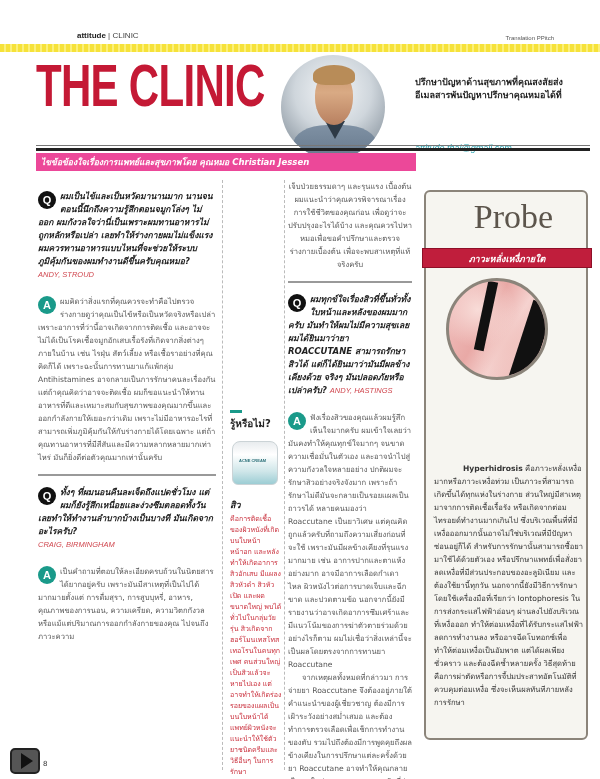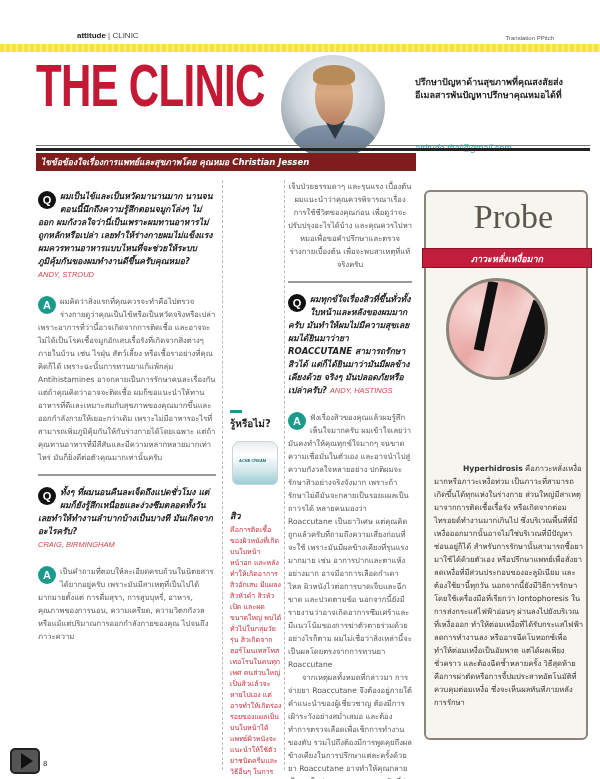--- a/index.html
+++ b/index.html
@@ -26,21 +26,21 @@
   .portrait .shirt { position: absolute; left: 12px; top: 70px; width: 84px; height: 50px; border-radius: 40% 40% 0 0;
     background: linear-gradient(180deg, #7f91a4, #5b6d80); }
   .portrait .collar { position: absolute; left: 44px; top: 66px; width: 20px; height: 18px; background: #2e3a46;
     clip-path: polygon(0 0, 100% 0, 50% 100%); }
 
   .contact { position: absolute; left: 415px; top: 76px; width: 180px; font-size: 9px; font-weight: bold; color: #222; line-height: 13px; }
   .contact .email { color: #2aa4b2; font-style: italic; font-weight: normal; font-family: "Liberation Sans", sans-serif; margin-top: 40px; }
 
   .rule-thick { position: absolute; left: 36px; top: 148px; width: 554px; height: 3px; background: #222; }
   .rule-thin { position: absolute; left: 36px; top: 145px; width: 554px; height: 1px; background: #777; }
-  .byline-bar { position: absolute; left: 36px; top: 153px; width: 380px; height: 18px; background: #7f1d1d; color: #fff;
+  .byline-bar { position: absolute; left: 36px; top: 153px; width: 380px; height: 18px; background: #ec4899; color: #fff;
     font-size: 8.5px; font-style: italic; font-weight: bold; line-height: 18px; padding-left: 5px; }
 
   .col { position: absolute; font-size: 8px; line-height: 13px; color: #444; }
   .col1 { left: 38px; top: 190px; width: 178px; }
   .col3 { left: 288px; top: 180px; width: 124px; }
   .divider-dashed { position: absolute; top: 180px; width: 0; height: 590px; border-left: 1px dashed #bbb; }
 
   .q-block { position: relative; font-weight: bold; font-style: italic; color: #222; font-size: 8.5px; line-height: 13px; }
   .badge { display: inline-flex; align-items: center; justify-content: center; width: 18px; height: 18px; border-radius: 50%;
     font-weight: bold; font-style: normal; font-size: 11px; color: #fff; float: left; margin: 1px 4px 0 0; font-family: "Liberation Sans", sans-serif; }
@@ -49,21 +49,21 @@
   .author { color: #d0474f; font-style: italic; font-weight: normal; font-size: 7.5px; font-family: "Liberation Sans", sans-serif; }
   .a-block { color: #555; font-size: 7.6px; line-height: 13px; margin-top: 14px; }
   .sep { height: 2px; background: #999; margin: 10px 0; }
 
   .sidebar { position: absolute; left: 230px; top: 410px; width: 52px; }
   .sidebar .mark { width: 12px; height: 3px; background: #1a9a8a; margin-bottom: 3px; }
   .sidebar .head { font-size: 10px; font-weight: bold; color: #222; }
   .jar { margin: 10px 0 0 2px; width: 46px; height: 44px; border-radius: 8px 8px 6px 6px;
     background: linear-gradient(180deg, #e8ecee 0%, #ffffff 30%, #cfe6e9 70%, #9ccdd4 100%); position: relative; border: 1px solid #cbd3d6; }
   .jar .lbl { position: absolute; left: 6px; top: 16px; font-size: 4px; color: #2a6f78; font-weight: bold; font-family: "Liberation Sans", sans-serif; }
-  .sidebar .term { margin-top: 24px; font-size: 9px; font-weight: bold; font-style: italic; color: #222; }
+  .sidebar .term { margin-top: 13px; font-size: 9px; font-weight: bold; font-style: italic; color: #222; }
   .sidebar .desc { font-size: 7px; line-height: 11px; color: #c92d3a; margin-top: 2px; }
 
   .probe { position: absolute; left: 424px; top: 190px; width: 164px; height: 550px; background: #f6f5f0;
     border: 2px solid #8b847a; border-radius: 6px; }
   .probe-title { position: absolute; left: 0; top: 6px; width: 100%; text-align: center; font-family: "Liberation Serif", serif;
     font-size: 34px; color: #5c554c; padding-left: 15px; }
   .probe-ribbon { position: absolute; left: -4px; top: 56px; width: 170px; height: 20px; background: #c01e3c; color: #fff;
     font-size: 9px; font-weight: bold; font-style: italic; text-align: center; line-height: 20px; border: 1px solid #8e0f27; }
   .probe-img { position: absolute; left: 20px; top: 86px; width: 102px; height: 102px; border-radius: 50%; overflow: hidden;
     border: 3px solid #8b847a;
@@ -155,21 +155,21 @@
   </div>
   <div class="a-block">
     <span class="badge a">A</span>
     <span>ฟังเรื่องสิวของคุณแล้วผมรู้สึกเห็นใจมากครับ ผมเข้าใจเลยว่ามันคงทำให้คุณทุกข์ใจมากๆ จนขาดความเชื่อมั่นในตัวเอง และอาจนำไปสู่ความกังวลใจหลายอย่าง ปกติผมจะรักษาสิวอย่างจริงจังมาก เพราะถ้ารักษาไม่ดีมันจะกลายเป็นรอยแผลเป็นถาวรได้ หลายคนมองว่า Roaccutane เป็นยาวิเศษ แต่คุณคิดถูกแล้วครับที่ถามถึงความเสี่ยงก่อนที่จะใช้ เพราะมันมีผลข้างเคียงที่รุนแรงมากมาย เช่น อาการปากและตาแห้งอย่างมาก อาจมีอาการเลือดกำเดาไหล ผิวหนังไวต่อการบาดเจ็บและฉีกขาด และปวดตามข้อ นอกจากนี้ยังมีรายงานว่าอาจเกิดอาการซึมเศร้าและมีแนวโน้มของการฆ่าตัวตายร่วมด้วย อย่างไรก็ตาม ผมไม่เชื่อว่าสิ่งเหล่านี้จะเป็นผลโดยตรงจากการทานยา Roaccutane</span>
     <div style="text-indent:14px;">จากเหตุผลทั้งหมดที่กล่าวมา การจ่ายยา Roaccutane จึงต้องอยู่ภายใต้คำแนะนำของผู้เชี่ยวชาญ ต้องมีการเฝ้าระวังอย่างสม่ำเสมอ และต้องทำการตรวจเลือดเพื่อเช็กการทำงานของตับ รวมไปถึงต้องมีการพูดคุยถึงผลข้างเคียงในการปรึกษาแต่ละครั้งด้วย ยา Roaccutane อาจทำให้คุณกลายเป็นคนใหม่และหายจากอาการสิวที่ว่านี้ได้ ถ้าใช้อย่างถูกต้อง</div>
   </div>
 </div>
 
 <div class="probe">
   <div class="probe-title">Probe</div>
-  <div class="probe-ribbon">ภาวะหลั่งเหงื่อมาก</div>
+  <div class="probe-ribbon">ภาวะหลั่งเหงื่ภายใต</div>
   <div class="probe-img">
     <div class="crease1"></div>
     <div class="crease2"></div>
   </div>
   <div class="probe-body">
     <b>Hyperhidrosis</b><span> คือภาวะหลั่งเหงื่อมากหรือภาวะเหงื่อท่วม เป็นภาวะที่สามารถเกิดขึ้นได้ทุกแห่งในร่างกาย ส่วนใหญ่มีสาเหตุมาจากการติดเชื้อเรื้อรัง หรือเกิดจากต่อมไทรอยด์ทำงานมากเกินไป ซึ่งบริเวณพื้นที่ที่มีเหงื่อออกมากนั้นอาจไม่ใช่บริเวณที่มีปัญหาซ่อนอยู่ก็ได้ สำหรับการรักษานั้นสามารถซื้อยามาใช้ได้ด้วยตัวเอง หรือปรึกษาแพทย์เพื่อสั่งยาลดเหงื่อที่มีส่วนประกอบของอะลูมิเนียม และต้องใช้ยานี้ทุกวัน นอกจากนี้ยังมีวิธีการรักษาโดยใช้เครื่องมือที่เรียกว่า Iontophoresis ในการส่งกระแสไฟฟ้าอ่อนๆ ผ่านลงไปยังบริเวณที่เหงื่อออก ทำให้ต่อมเหงื่อที่ได้รับกระแสไฟฟ้าลดการทำงานลง หรืออาจฉีดโบทอกซ์เพื่อทำให้ต่อมเหงื่อเป็นอัมพาต แต่ได้ผลเพียงชั่วคราว และต้องฉีดซ้ำหลายครั้ง วิธีสุดท้ายคือการผ่าตัดหรือการจี้ปมประสาทอัตโนมัติที่ควบคุมต่อมเหงื่อ ซึ่งจะเห็นผลทันทีภายหลังการรักษา</span>
   </div>
 </div>
 
 <div class="play-btn">

